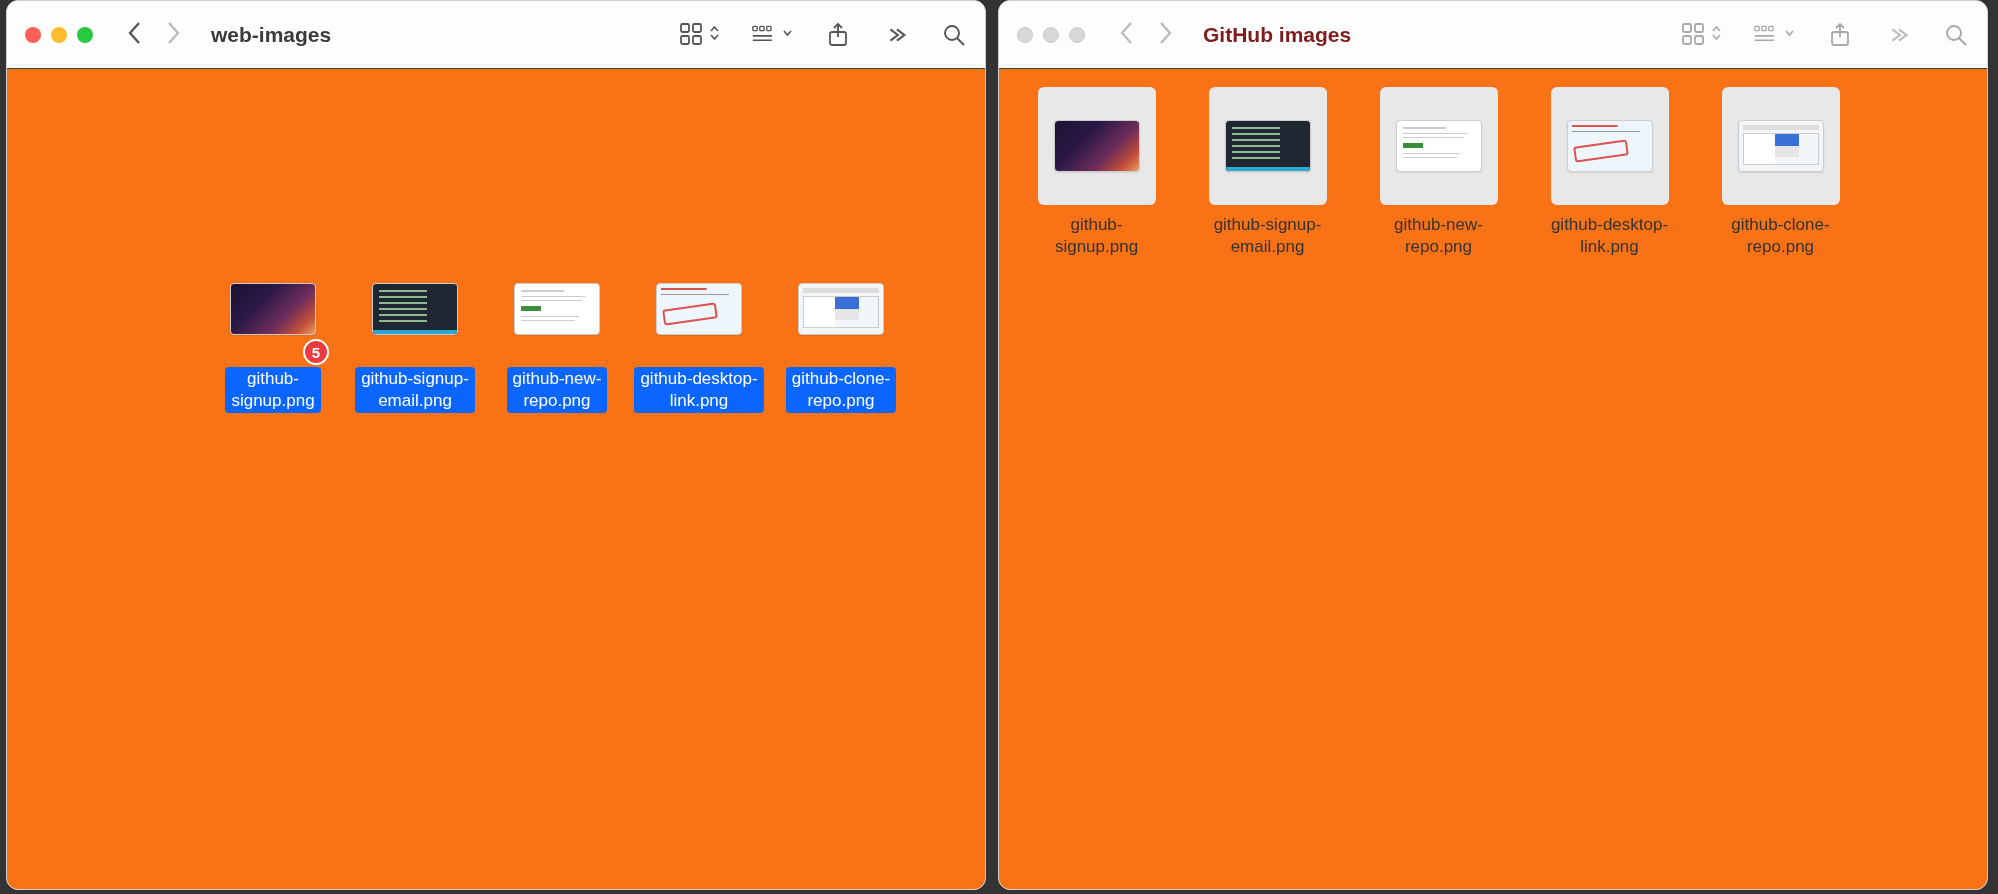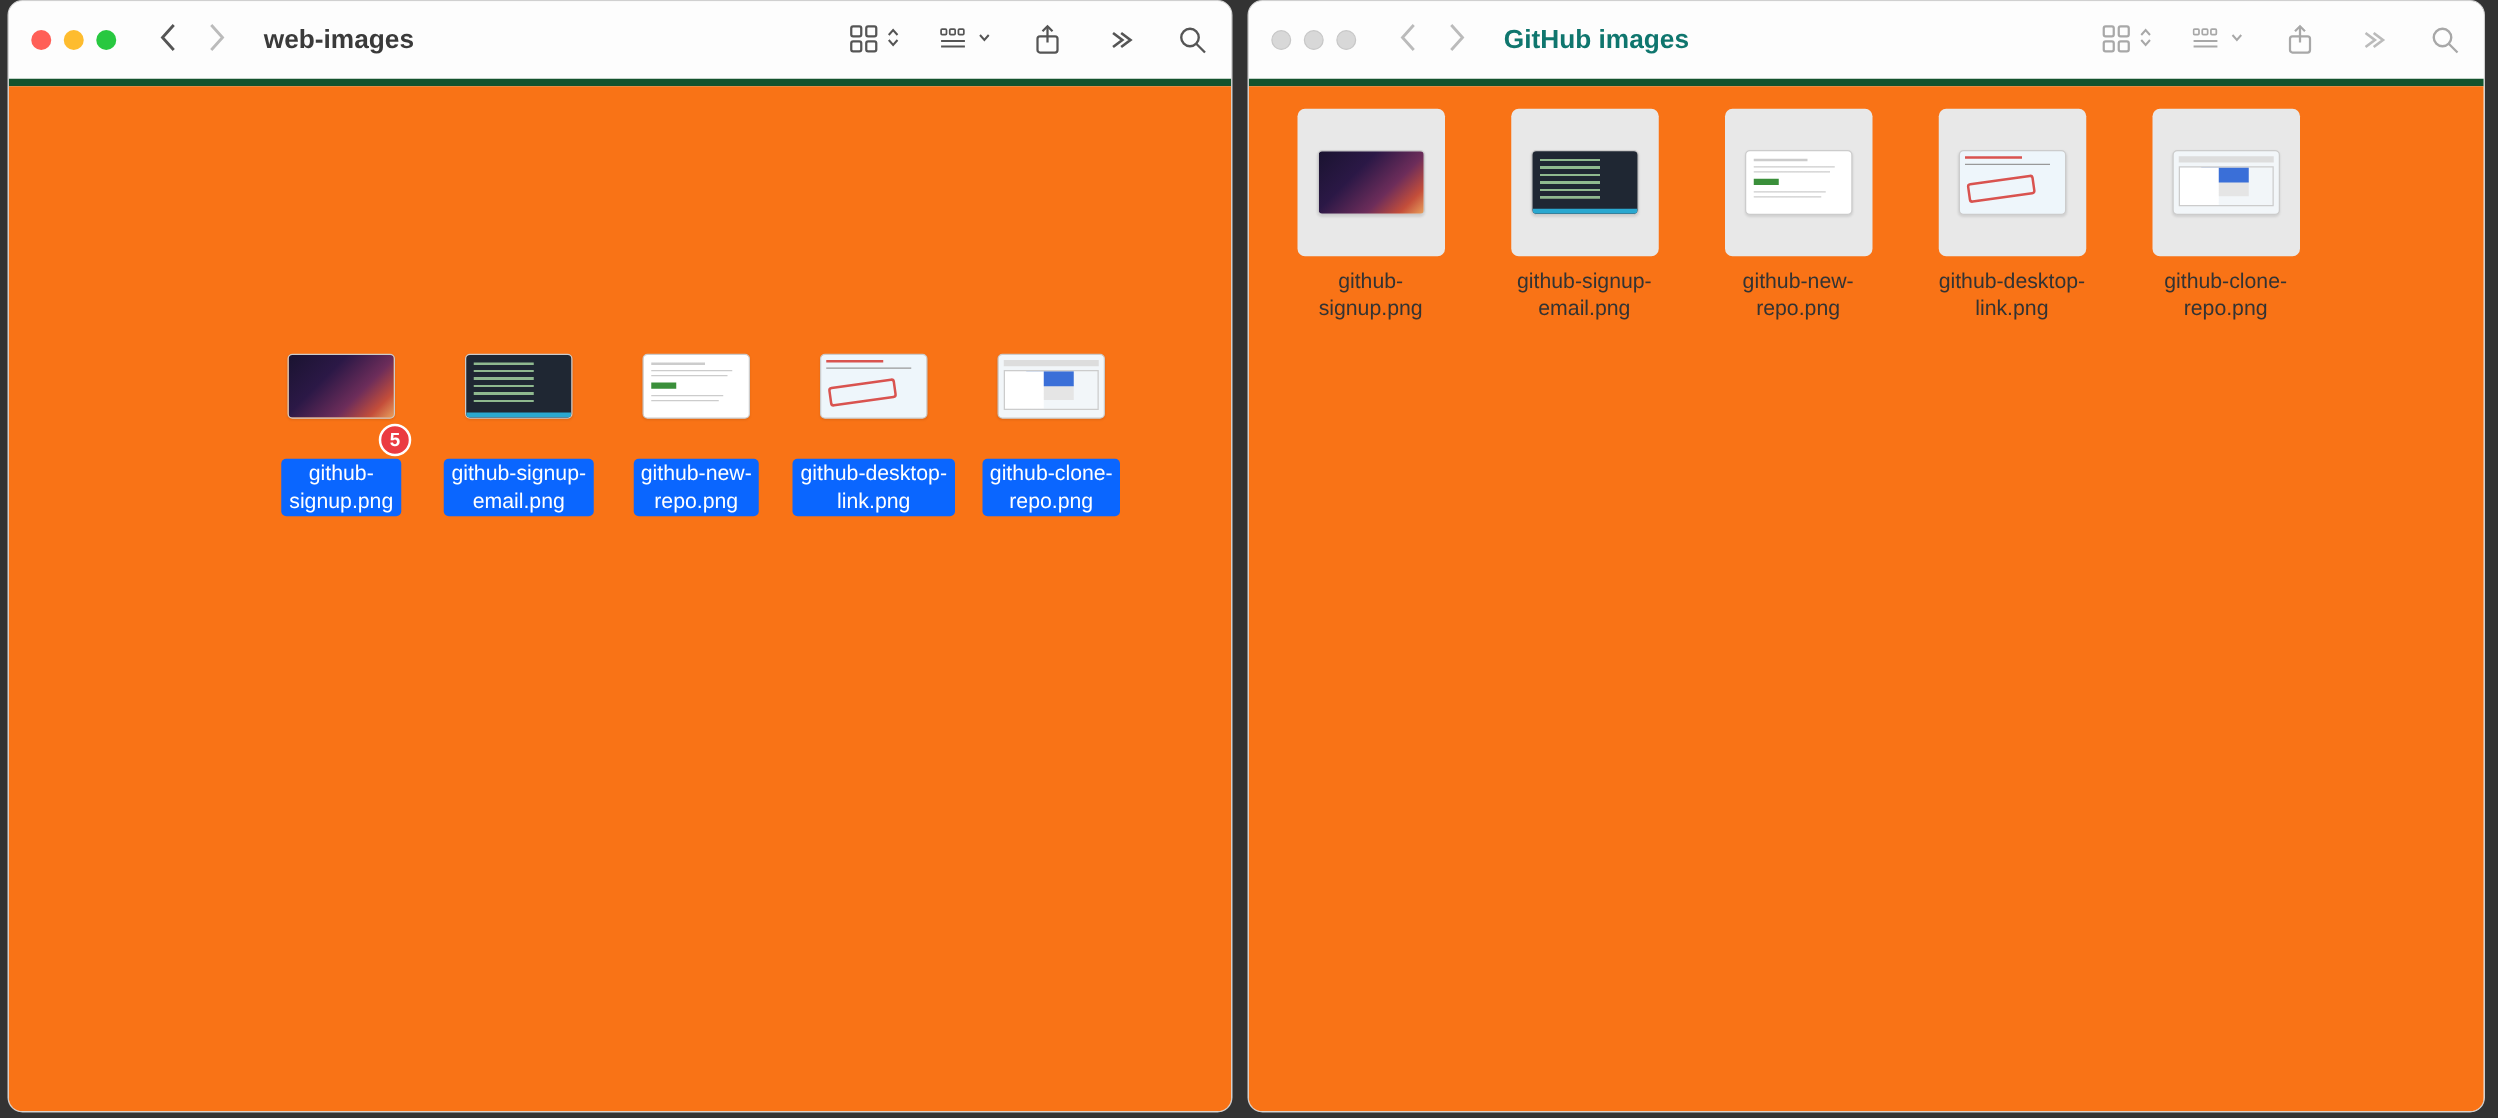--- a/index.html
+++ b/index.html
@@ -17,21 +17,21 @@
     background: #fff;
     border-radius: 12px;
     border: 1px solid #d0d0d0;
     overflow: hidden;
     display: flex;
     flex-direction: column;
   }
   .toolbar {
     height: 68px;
     background: #fdfdfd;
-    border-bottom: 6px solid #14532d;
+    border-bottom: 1px solid #14532d;
     display: flex;
     align-items: center;
     padding: 0 18px;
     gap: 14px;
   }
   .traffic-lights {
     display: flex;
     gap: 10px;
     margin-right: 8px;
   }
@@ -50,21 +50,21 @@
   }
   .nav-arrows svg { width: 20px; height: 28px; }
   .arrow-enabled { fill: none; stroke: #555; stroke-width: 2.3; }
   .arrow-disabled { fill: none; stroke: #bbb; stroke-width: 2.3; }
   .window-title {
     font-size: 21px;
     font-weight: 600;
     color: #3a3a3a;
     flex-shrink: 0;
   }
-  .window-title.inactive { color: #0f766e; }
+  .window-title.inactive { color: #7f1d1d; }
   .spacer { flex: 1; }
   .tool-group {
     display: flex;
     align-items: center;
     gap: 32px;
   }
   .tool-btn {
     display: flex;
     align-items: center;
     gap: 4px;

